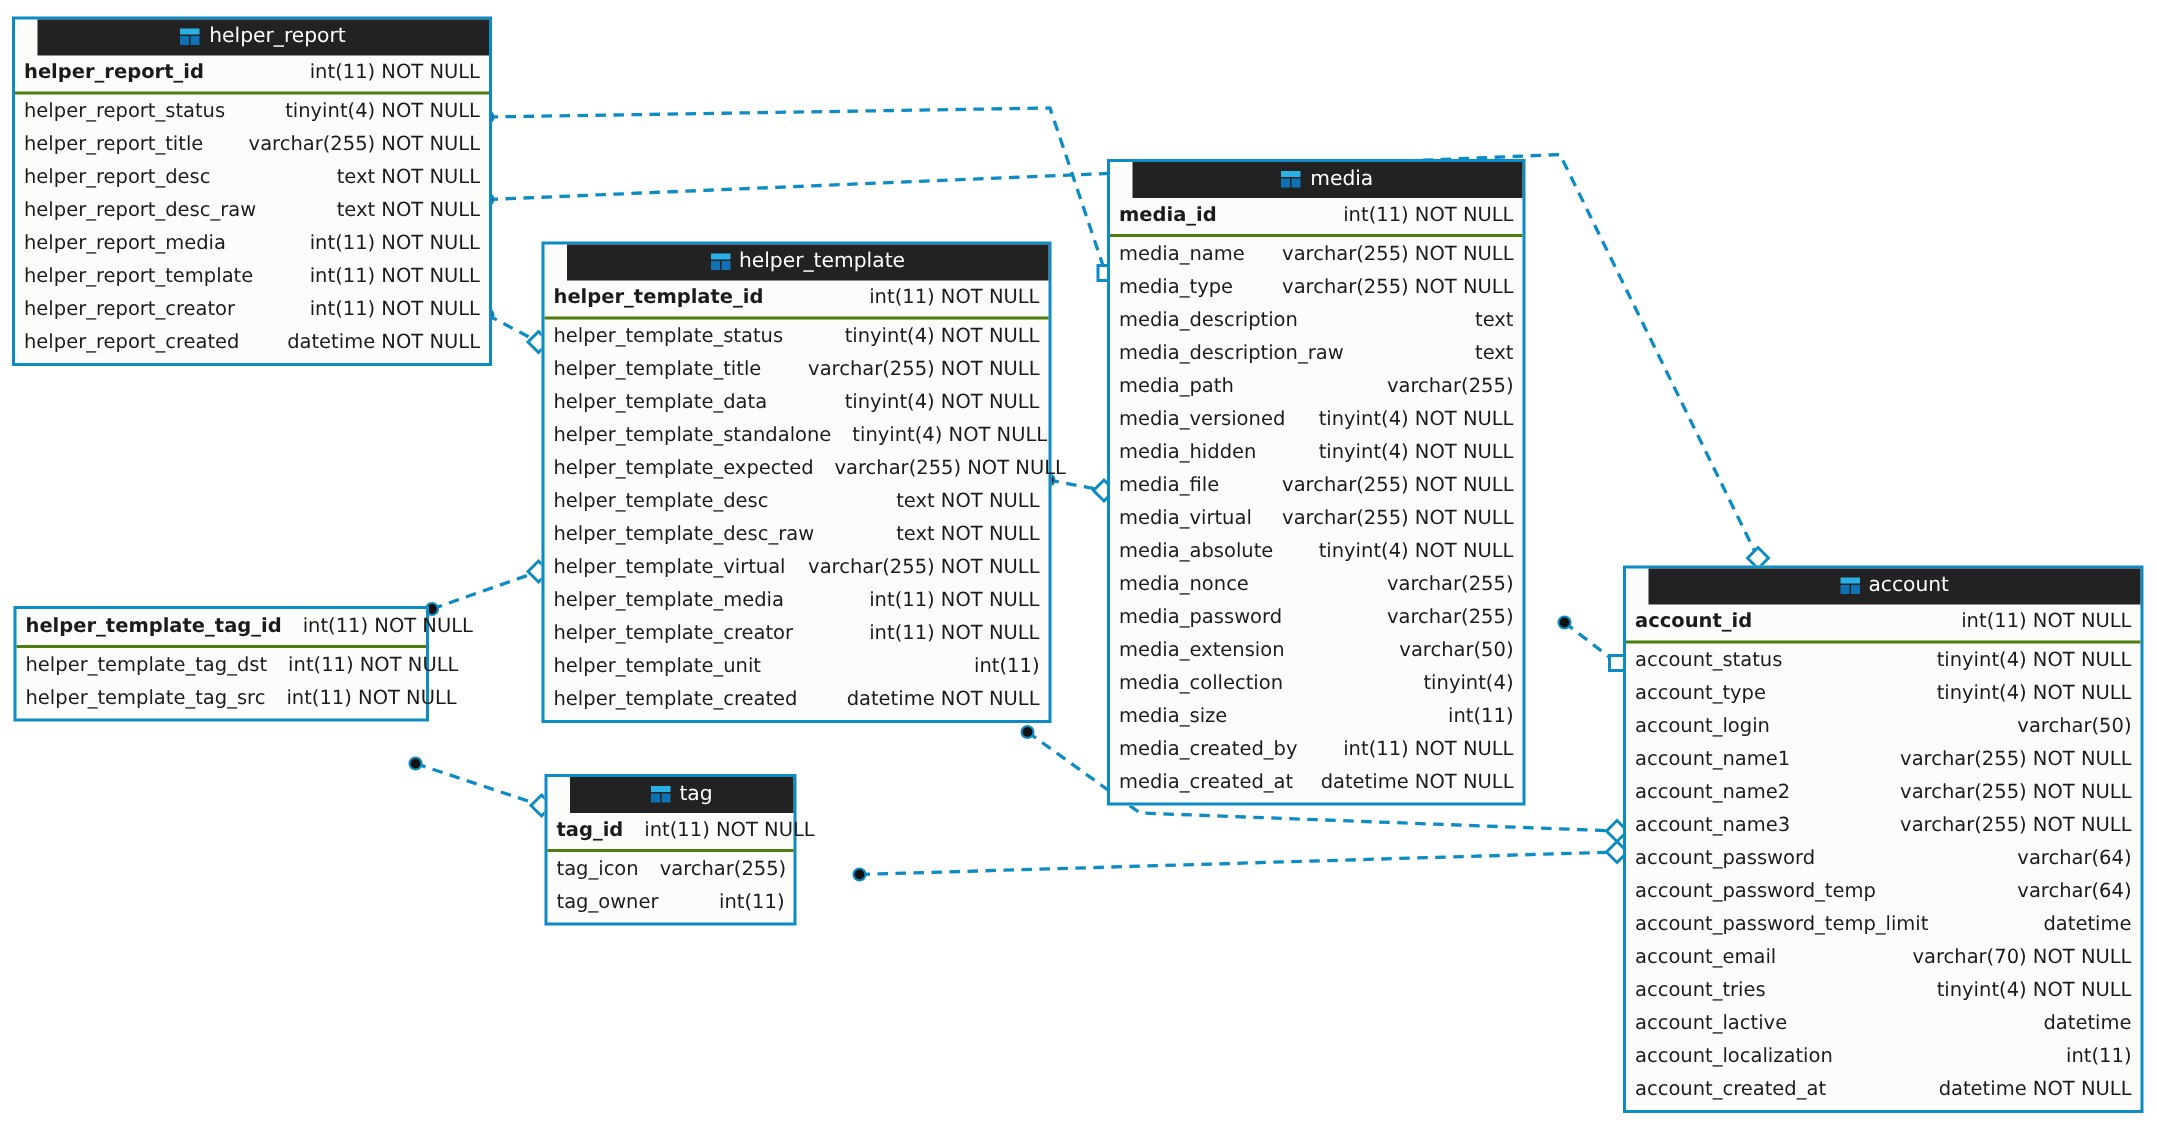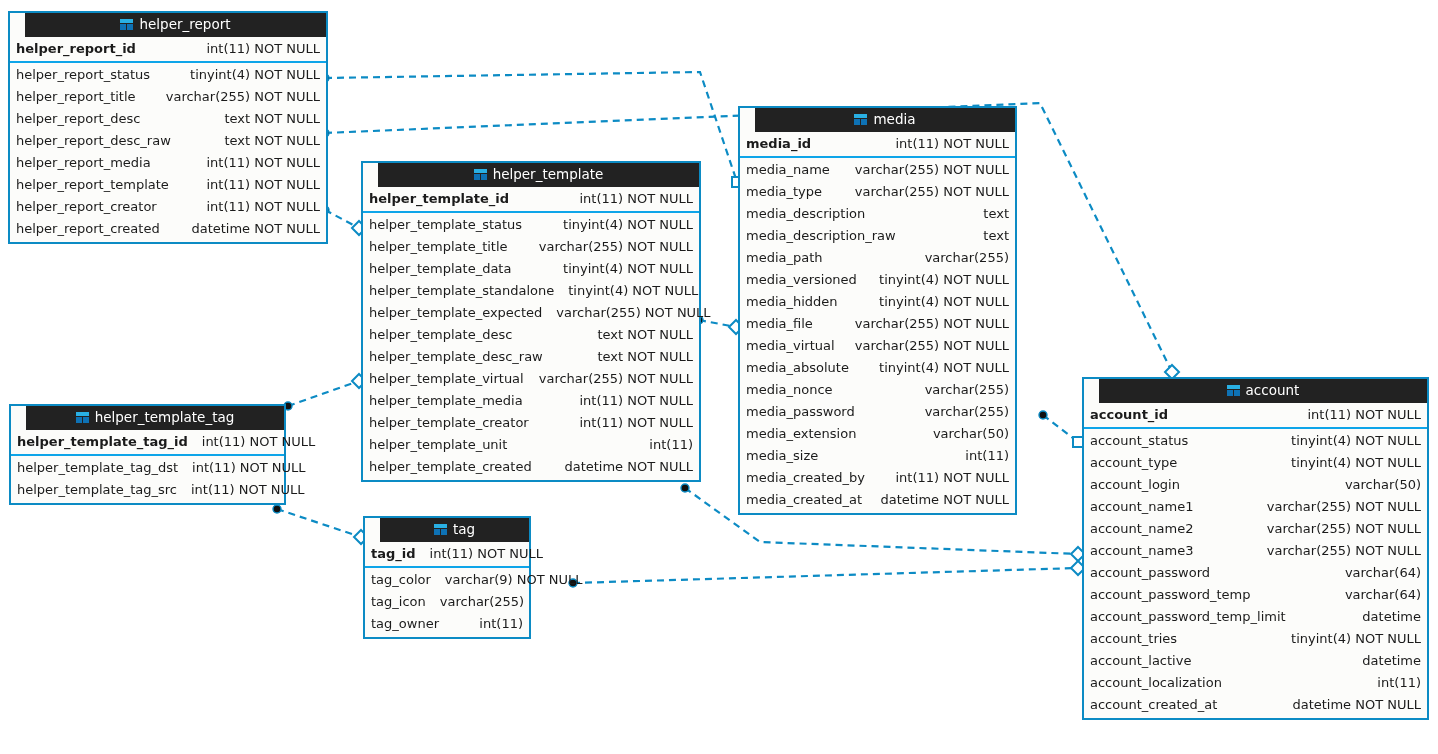--- a/index.html
+++ b/index.html
@@ -59,21 +59,21 @@
   .tbl-icon i {
     position: absolute;
     display: block;
     background: #1f9ed4;
   }
   .tbl-icon i.top  { left:0; top:0; width:13px; height:4px; background:#29b0e4; }
   .tbl-icon i.bl   { left:0; top:5px; width:6px; height:6px; background:#0e72b5; }
   .tbl-icon i.br   { left:7px; top:5px; width:6px; height:6px; background:#0e72b5; }
 
   .pk-row {
-    border-bottom: 2px solid #0ea5e9;
+    border-bottom: 2px solid #4d7c0f;
   }
   .row {
     display: flex;
     justify-content: space-between;
     align-items: baseline;
     font-size: 13px;
     line-height: 22px;
     padding: 0 6px;
     color: #1b1b1b;
     white-space: nowrap;
@@ -314,20 +314,24 @@
         </div>
         <div class="row">
           <span class="col-name">media_password</span>
           <span class="col-type">varchar(255)</span>
         </div>
         <div class="row">
           <span class="col-name">media_extension</span>
           <span class="col-type">varchar(50)</span>
         </div>
         <div class="row">
+          <span class="col-name">media_collection</span>
+          <span class="col-type">tinyint(4)</span>
+        </div>
+        <div class="row">
           <span class="col-name">media_size</span>
           <span class="col-type">int(11)</span>
         </div>
         <div class="row">
           <span class="col-name">media_created_by</span>
           <span class="col-type">int(11) NOT NULL</span>
         </div>
         <div class="row">
           <span class="col-name">media_created_at</span>
           <span class="col-type">datetime NOT NULL</span>
@@ -380,46 +384,42 @@
         </div>
         <div class="row">
           <span class="col-name">account_password_temp</span>
           <span class="col-type">varchar(64)</span>
         </div>
         <div class="row">
           <span class="col-name">account_password_temp_limit</span>
           <span class="col-type">datetime</span>
         </div>
         <div class="row">
+          <span class="col-name">account_email</span>
+          <span class="col-type">varchar(70) NOT NULL</span>
+        </div>
+        <div class="row">
           <span class="col-name">account_tries</span>
           <span class="col-type">tinyint(4) NOT NULL</span>
         </div>
         <div class="row">
           <span class="col-name">account_lactive</span>
           <span class="col-type">datetime</span>
         </div>
         <div class="row">
           <span class="col-name">account_localization</span>
           <span class="col-type">int(11)</span>
         </div>
         <div class="row">
           <span class="col-name">account_created_at</span>
           <span class="col-type">datetime NOT NULL</span>
         </div>
       </div>
     </div>
     <div class="entity" style="left: 9px; top: 404px; width: 277px;">
-      <div class="entity-header">
-        <span class="tbl-icon">
-          <i class="top"></i>
-          <i class="bl"></i>
-          <i class="br"></i>
-        </span>
-        <span>helper_template_tag</span>
-      </div>
       <div class="pk-wrap pk-row">
         <div class="row">
           <span class="col-name">helper_template_tag_id</span>
           <span class="col-type">int(11) NOT NULL</span>
         </div>
       </div>
       <div class="body-rows">
         <div class="row">
           <span class="col-name">helper_template_tag_dst</span>
           <span class="col-type">int(11) NOT NULL</span>
@@ -440,24 +440,20 @@
         <span>tag</span>
       </div>
       <div class="pk-wrap pk-row">
         <div class="row">
           <span class="col-name">tag_id</span>
           <span class="col-type">int(11) NOT NULL</span>
         </div>
       </div>
       <div class="body-rows">
         <div class="row">
-          <span class="col-name">tag_color</span>
-          <span class="col-type">varchar(9) NOT NULL</span>
-        </div>
-        <div class="row">
           <span class="col-name">tag_icon</span>
           <span class="col-type">varchar(255)</span>
         </div>
         <div class="row">
           <span class="col-name">tag_owner</span>
           <span class="col-type">int(11)</span>
         </div>
       </div>
     </div>
   </div>

